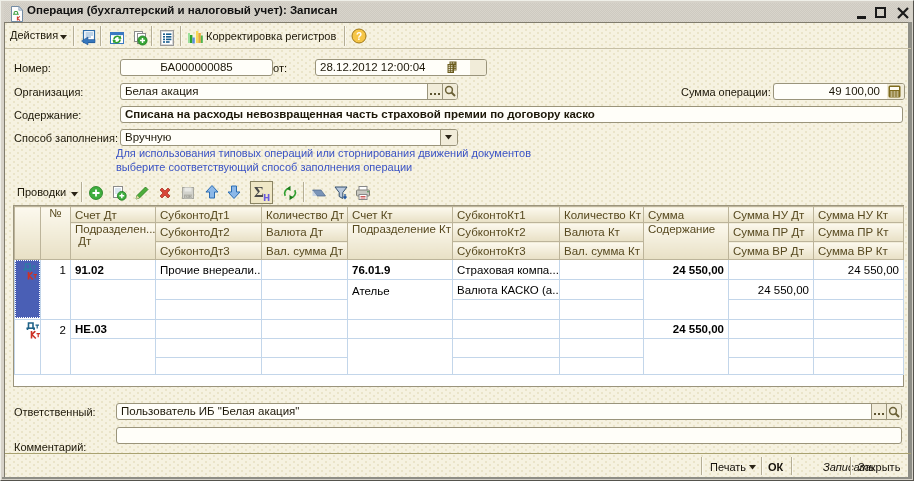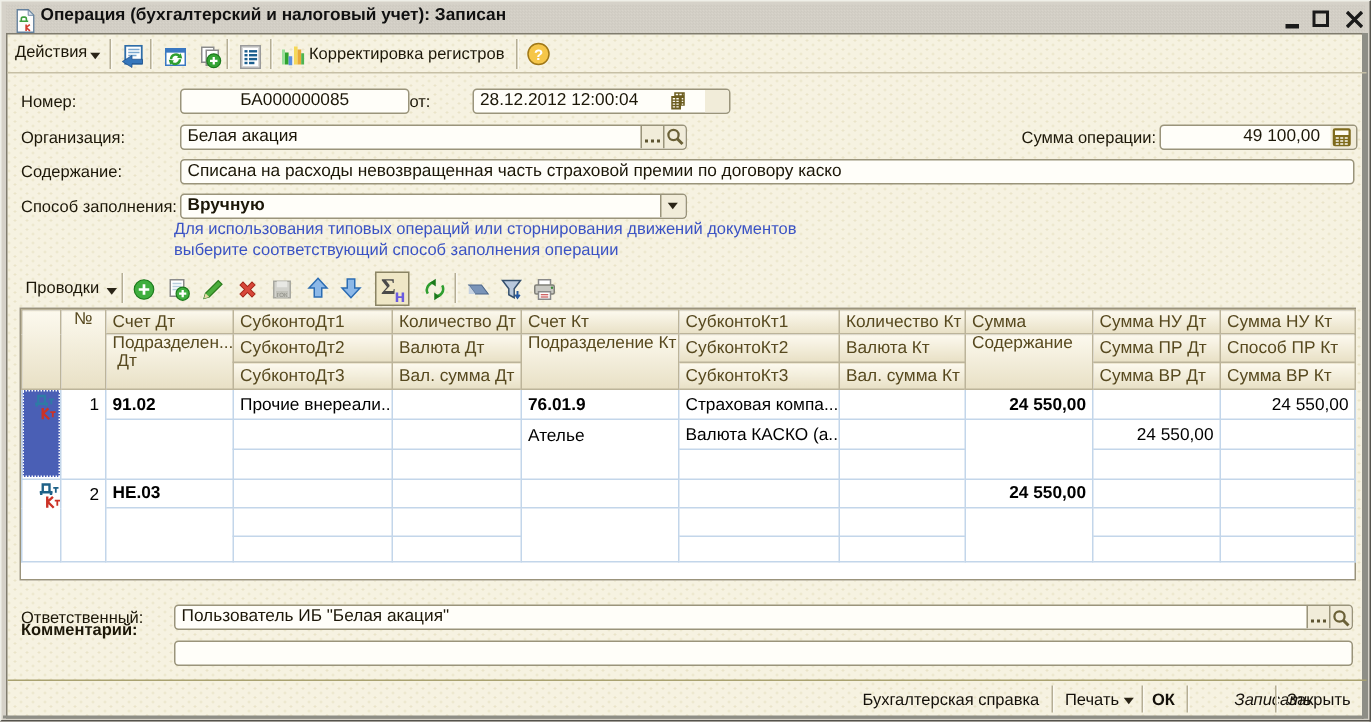--- a/index.html
+++ b/index.html
@@ -207,23 +207,23 @@
           <rect x="9" y="9" width="2" height="2" fill="#5d5431"></rect>
         </svg>
       </div>
     <div class="btnpart" style="right:0; width:15px;"></div>
   </div>
   <div class="lbl" style="left:680px; top:85px;">Сумма операции:</div>
   <div class="fld rt" style="left:772px; top:82px; width:132px; padding-right:24px;">49 100,00
     <div class="btnpart" style="right:0; width:17px; border-left:none;"></div>
   </div>
   <div class="lbl" style="left:13px; top:108px;">Содержание:</div>
-  <div class="fld" style="left:119px; top:105px; width:783px;">Списана на расходы невозвращенная часть страховой премии по договору каско</div>
+  <div class="fld" style="left:119px; top:105px; width:783px;font-weight:bold;">Списана на расходы невозвращенная часть страховой премии по договору каско</div>
   <div class="lbl" style="left:13px; top:131px;">Способ заполнения:</div>
-  <div class="fld" style="left:119px; top:128px; width:338px; padding-right:20px;font-weight:bold;">Вручную
+  <div class="fld" style="left:119px; top:128px; width:338px; padding-right:20px;">Вручную
     <div class="btnpart" style="right:0; width:17px;"></div>
   </div>
   <svg class="abs" style="left:444px; top:134px;" width="7" height="5">
       <path d="M0 0 L7 0 L3.5 4.5 Z" fill="#2a2417"></path>
     </svg>
   <div class="bluetxt" style="left:115px; top:160px;">выберите соответствующий способ заполнения операции</div>
   <div class="bluetxt" style="left:115px; top:146px;">Для использования типовых операций или сторнирования движений документов</div>
 
   <div class="lbl" style="left:16px; top:185px;">Проводки</div>
   <svg class="abs" style="left:70px; top:191px;" width="7" height="5">
@@ -263,21 +263,21 @@
     </tr>
     <tr style="height:19px">
       <td class="h" rowspan="2" style="vertical-align:top;">Подразделен...<br>&nbsp;Дт</td>
       <td class="h">СубконтоДт2</td>
       <td class="h">Валюта Дт</td>
       <td class="h" rowspan="2" style="vertical-align:top;">Подразделение Кт</td>
       <td class="h">СубконтоКт2</td>
       <td class="h">Валюта Кт</td>
       <td class="h" rowspan="2" style="vertical-align:top;">Содержание</td>
       <td class="h">Сумма ПР Дт</td>
-      <td class="h">Способ ПР Кт</td>
+      <td class="h">Сумма ПР Кт</td>
     </tr>
     <tr style="height:18px">
       <td class="h">СубконтоДт3</td>
       <td class="h">Вал. сумма Дт</td>
       <td class="h">СубконтоКт3</td>
       <td class="h">Вал. сумма Кт</td>
       <td class="h">Сумма ВР Дт</td>
       <td class="h">Сумма ВР Кт</td>
     </tr>
 
@@ -392,25 +392,24 @@
   <div class="fld" style="left:115px; top:402px; width:786px; padding-right:32px;">Пользователь ИБ "Белая акация"
     <div class="btnpart" style="right:15px; width:15px;">
         <svg width="13" height="15" style="display:block; margin:0 auto;">
           <rect x="1" y="9" width="2" height="2" fill="#5d5431"></rect>
           <rect x="5" y="9" width="2" height="2" fill="#5d5431"></rect>
           <rect x="9" y="9" width="2" height="2" fill="#5d5431"></rect>
         </svg>
       </div>
     <div class="btnpart" style="right:0; width:15px;"></div>
   </div>
-  <div class="lbl" style="left:13px; top:413px;font-weight:bold;">Комментарий:</div>
+  <div class="lbl" style="left:13px; top:440px;">Комментарий:</div>
   <div class="fld" style="left:115px; top:426px; width:786px;"></div>
 
   <div class="abs" style="left:4px; top:452px; width:906px; height:1px; background:#a9a271;"></div>
-  <div class="flatbtn" style="left:574px;">Бухгалтерская справка</div>
   <div class="bsep" style="left:700px;"></div>
   <div class="flatbtn" style="left:709px;">Печать</div>
   <svg class="abs" style="left:748px; top:464px;" width="7" height="5">
       <path d="M0 0 L7 0 L3.5 4.5 Z" fill="#2a2417"></path>
     </svg>
   <div class="bsep" style="left:760px;"></div>
   <div class="flatbtn bold" style="left:767px;">ОК</div>
   <div class="bsep" style="left:790px;"></div>
   <div class="flatbtn" style="left:822px;font-style:italic;">Записать</div>
   <div class="bsep" style="left:849px;"></div>

